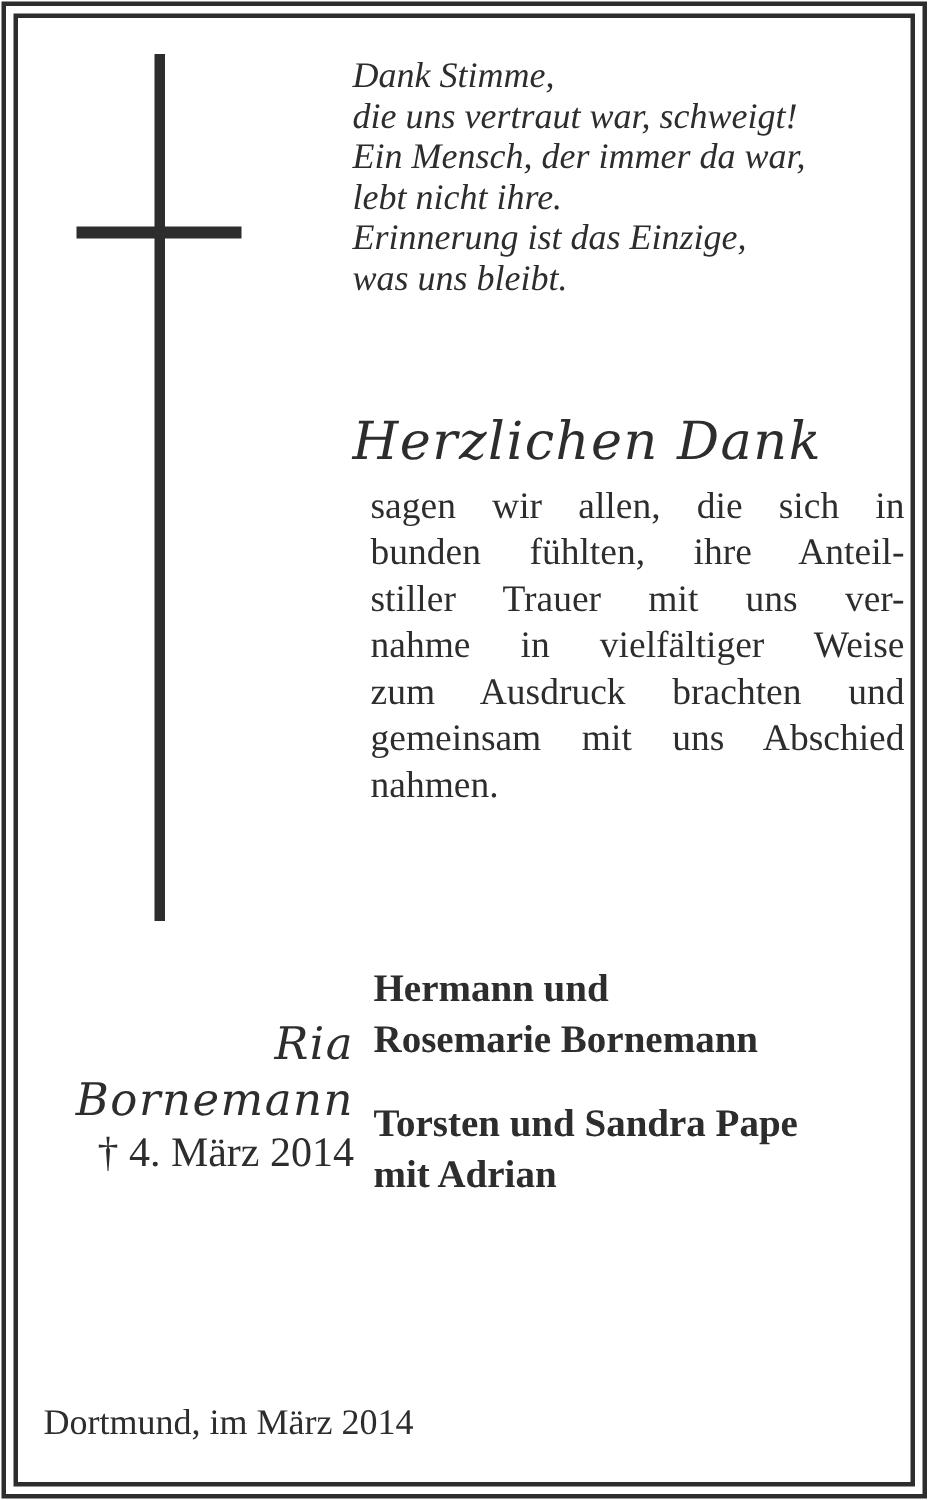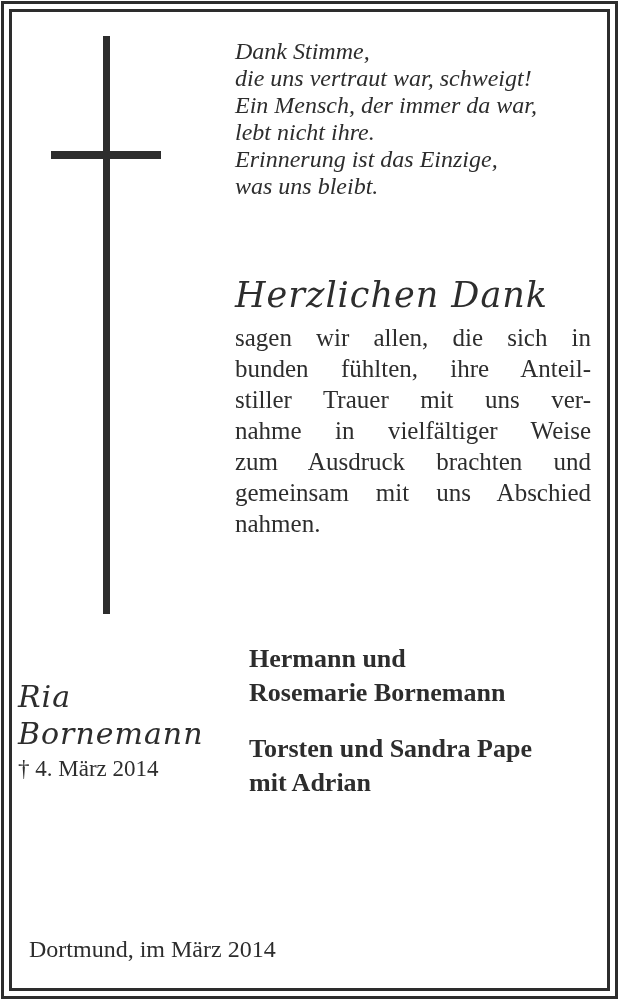--- a/index.html
+++ b/index.html
@@ -64,50 +64,50 @@
     top: 262px;
     font-family: "DejaVu Serif", serif;
     font-style: italic;
     font-size: 35px;
     line-height: 42px;
     letter-spacing: 1px;
     white-space: nowrap;
   }
   .body-block {
     position: absolute;
-    left: 223px;
+    left: 235px;
     top: 310px;
     width: 356px;
     font-size: 25px;
     line-height: 31px;
   }
   .jline {
     text-align: justify;
     text-align-last: justify;
   }
   .lline {
     text-align: center;
     text-align-last: left;
   }
   .deceased-block {
     position: absolute;
     left: 6px;
     top: 666px;
     width: 218px;
-    text-align: left;
+    text-align: right;
   }
   .deceased-name {
     font-family: "DejaVu Serif", serif;
     font-style: italic;
     font-size: 30px;
     line-height: 37px;
     letter-spacing: 1px;
   }
   .death-date {
-    font-size: 23px;
+    font-size: 28px;
     line-height: 30px;
     margin-top: 2px;
   }
   .mourners-block {
     position: absolute;
     left: 237px;
     top: 630px;
     width: 345px;
     font-weight: bold;
     font-size: 26px;

